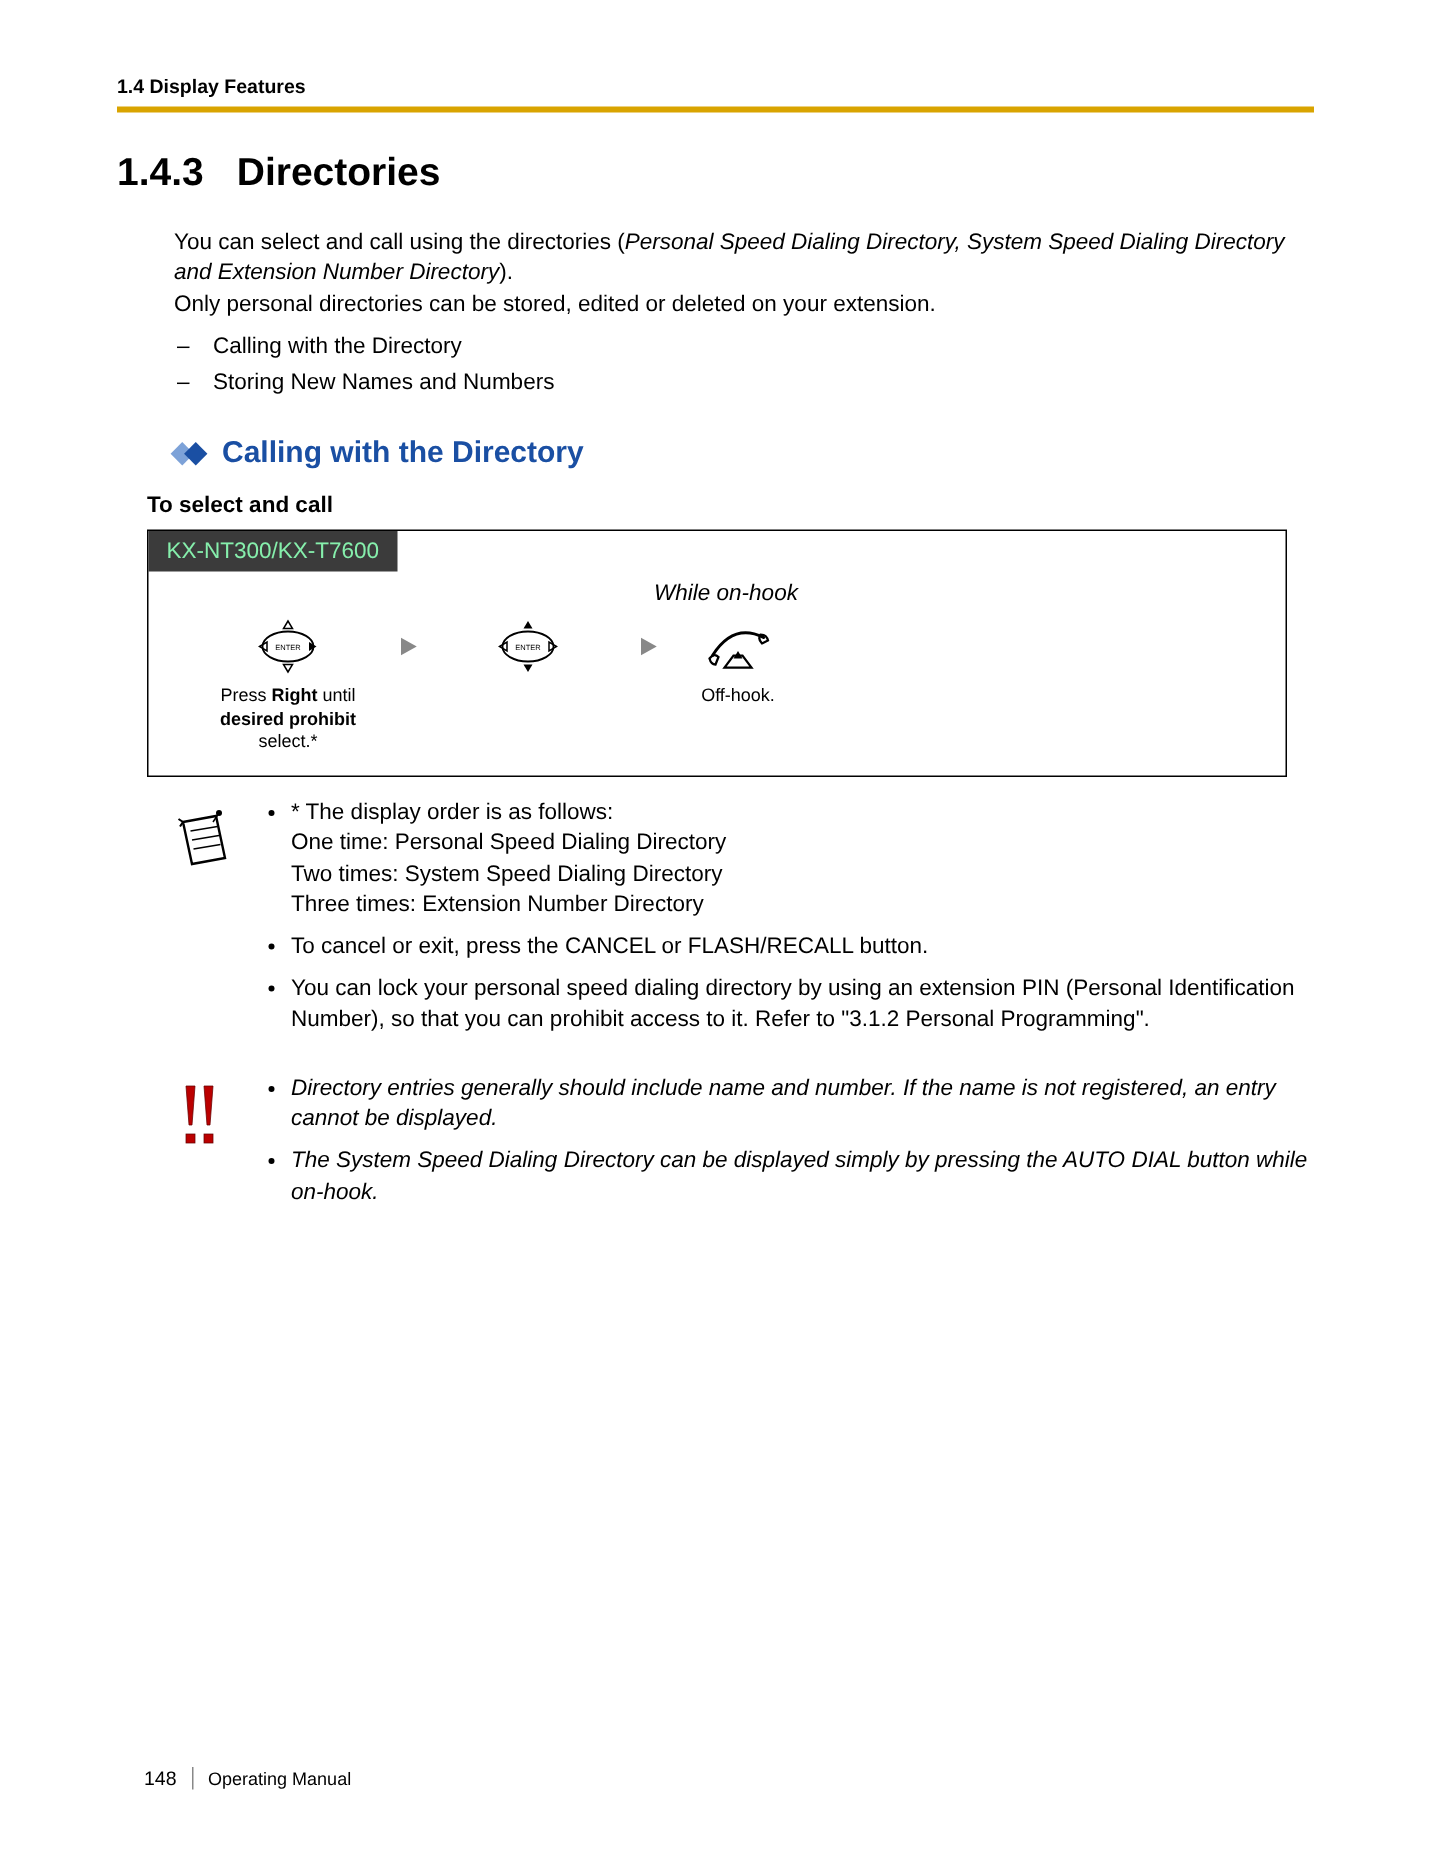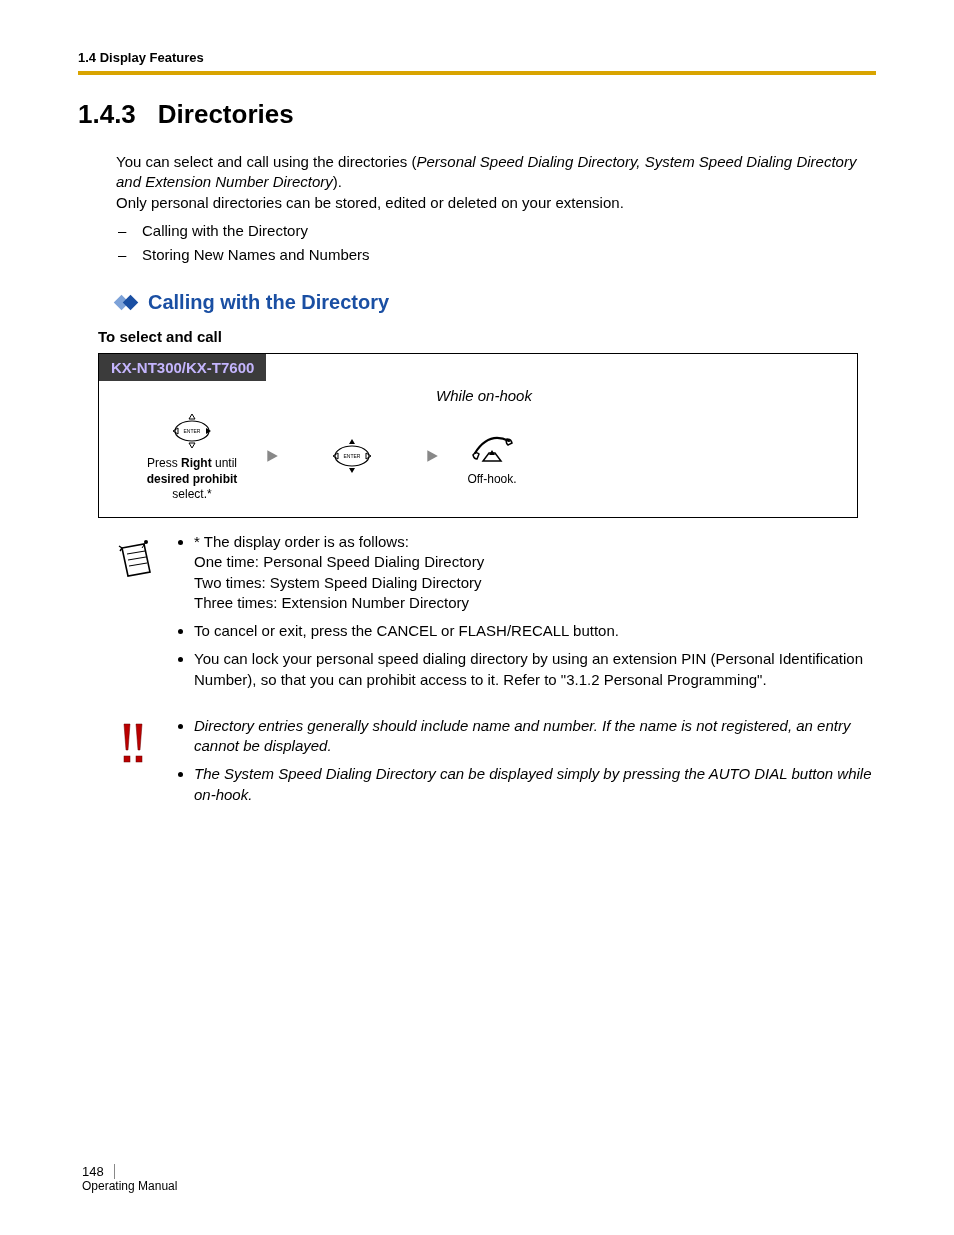--- a/index.html
+++ b/index.html
@@ -62,53 +62,52 @@
   }
 
   .proc-box {
     margin: 0 0 0 20px;
     border: 1px solid #000;
     width: 760px;
   }
   .proc-tab {
     display:inline-block;
     background: #3b3b3b;
-    color: #c4b5fd;
-    font-weight: bold;
+    color: #86efac;
+    font-weight: normal;
     font-size: 15px;
     padding: 5px 12px 5px 12px;
   }
   .proc-body { padding: 6px 16px 14px 28px; }
   .proc-state { font-style: italic; font-size: 15px; margin: 0 0 4px 0; text-align: center;}
-  .proc-row { display:flex; align-items:center; gap: 0; }
+  .proc-row { display:flex; align-items:flex-start; gap: 0; }
   .proc-col { text-align:center; font-size:12px; line-height:1.3; }
   .proc-col .icon-wrap { height:46px; display:flex; align-items:center; justify-content:center;}
   .proc-col.arrow .icon-wrap svg { width:14px; height:14px; }
   .proc-col .cap { margin-top:2px; }
 
   .nav-key { width:48px; height:40px; }
 
   .notes-block {
     display:flex;
     margin: 14px 0 0 38px;
     font-size: 15px;
     line-height:1.35;
   }
   .notes-block .note-icon { width:58px; flex: 0 0 58px; padding-top:4px;}
   .notes-block ul { margin:0; padding-left: 20px; }
   .notes-block ul li { margin-bottom: 8px; }
 
   .footer {
     position: absolute;
-    left: 82px;
+    left: 96px;
     bottom: 42px;
     font-size: 12px;
     display:flex;
-    align-items:flex-start;
-    flex-direction:column;
+    align-items:flex-end;
   }
   .footer .pnum { font-size: 13px; padding-right:10px; border-right:1px solid #888; margin-right:10px;}
 </style>
 </head>
 <body>
 
 <div class="page">
   <div class="running-head">1.4 Display Features</div>
   <div class="gold-rule"></div>
 

